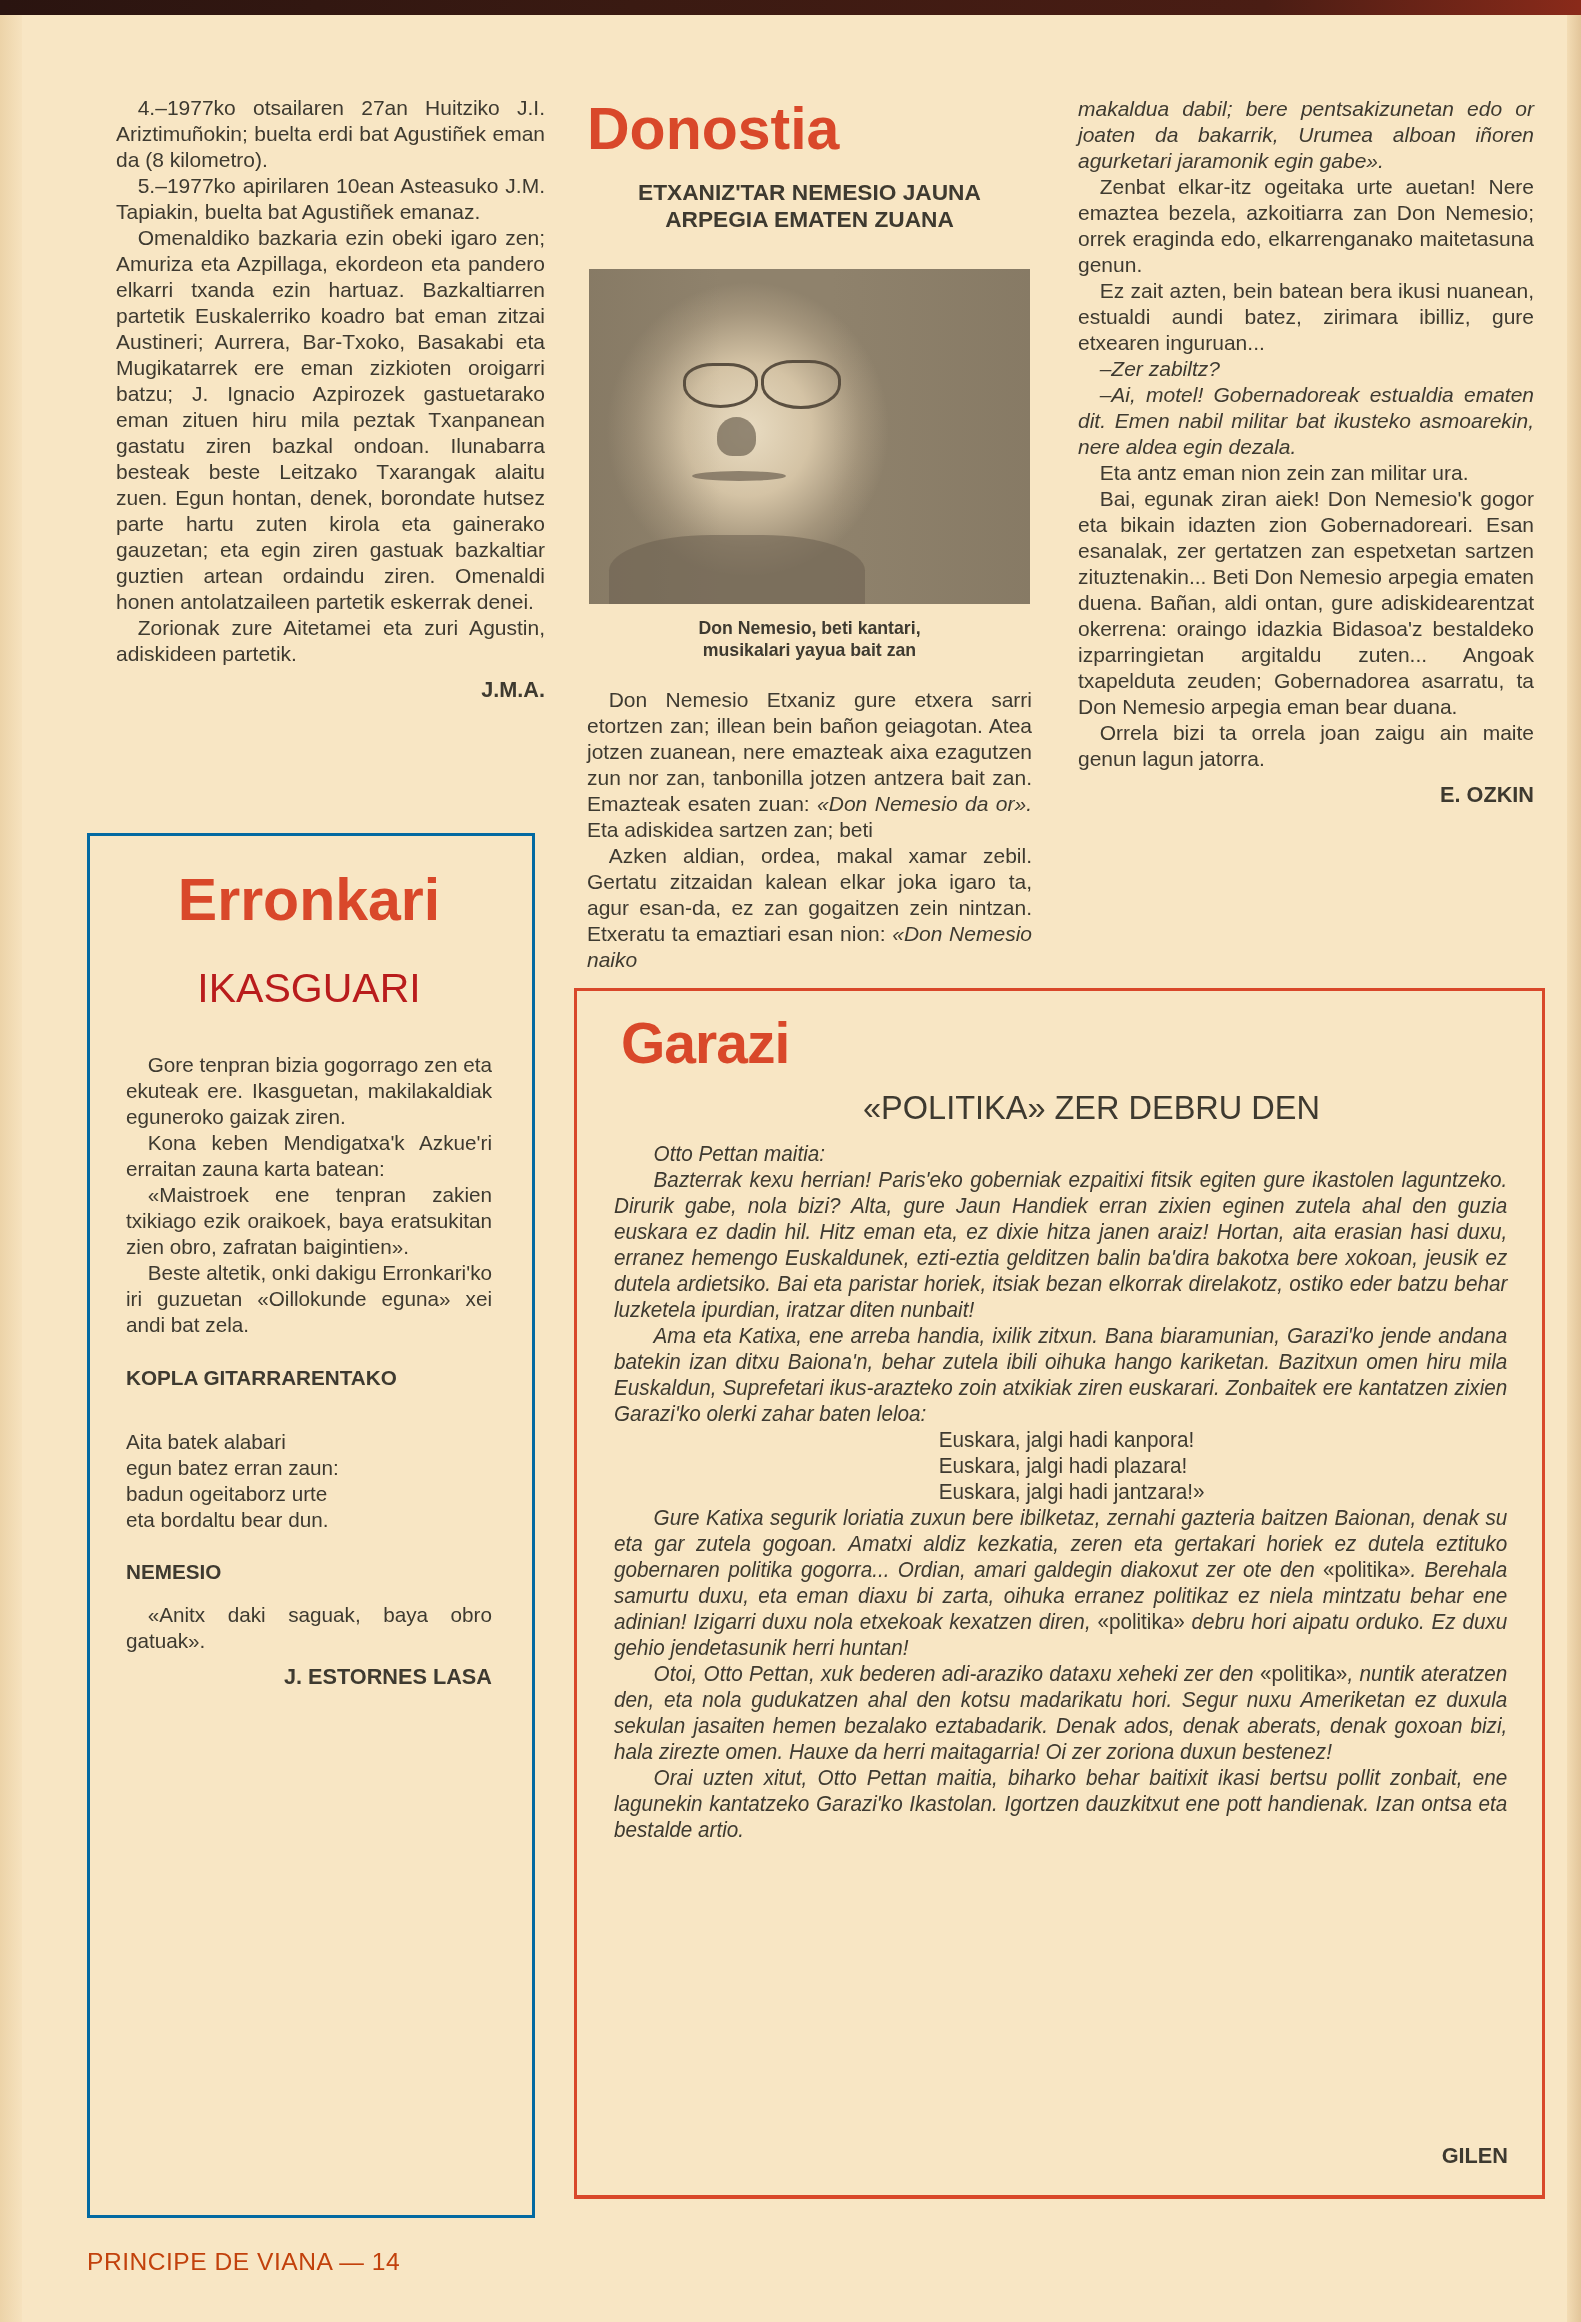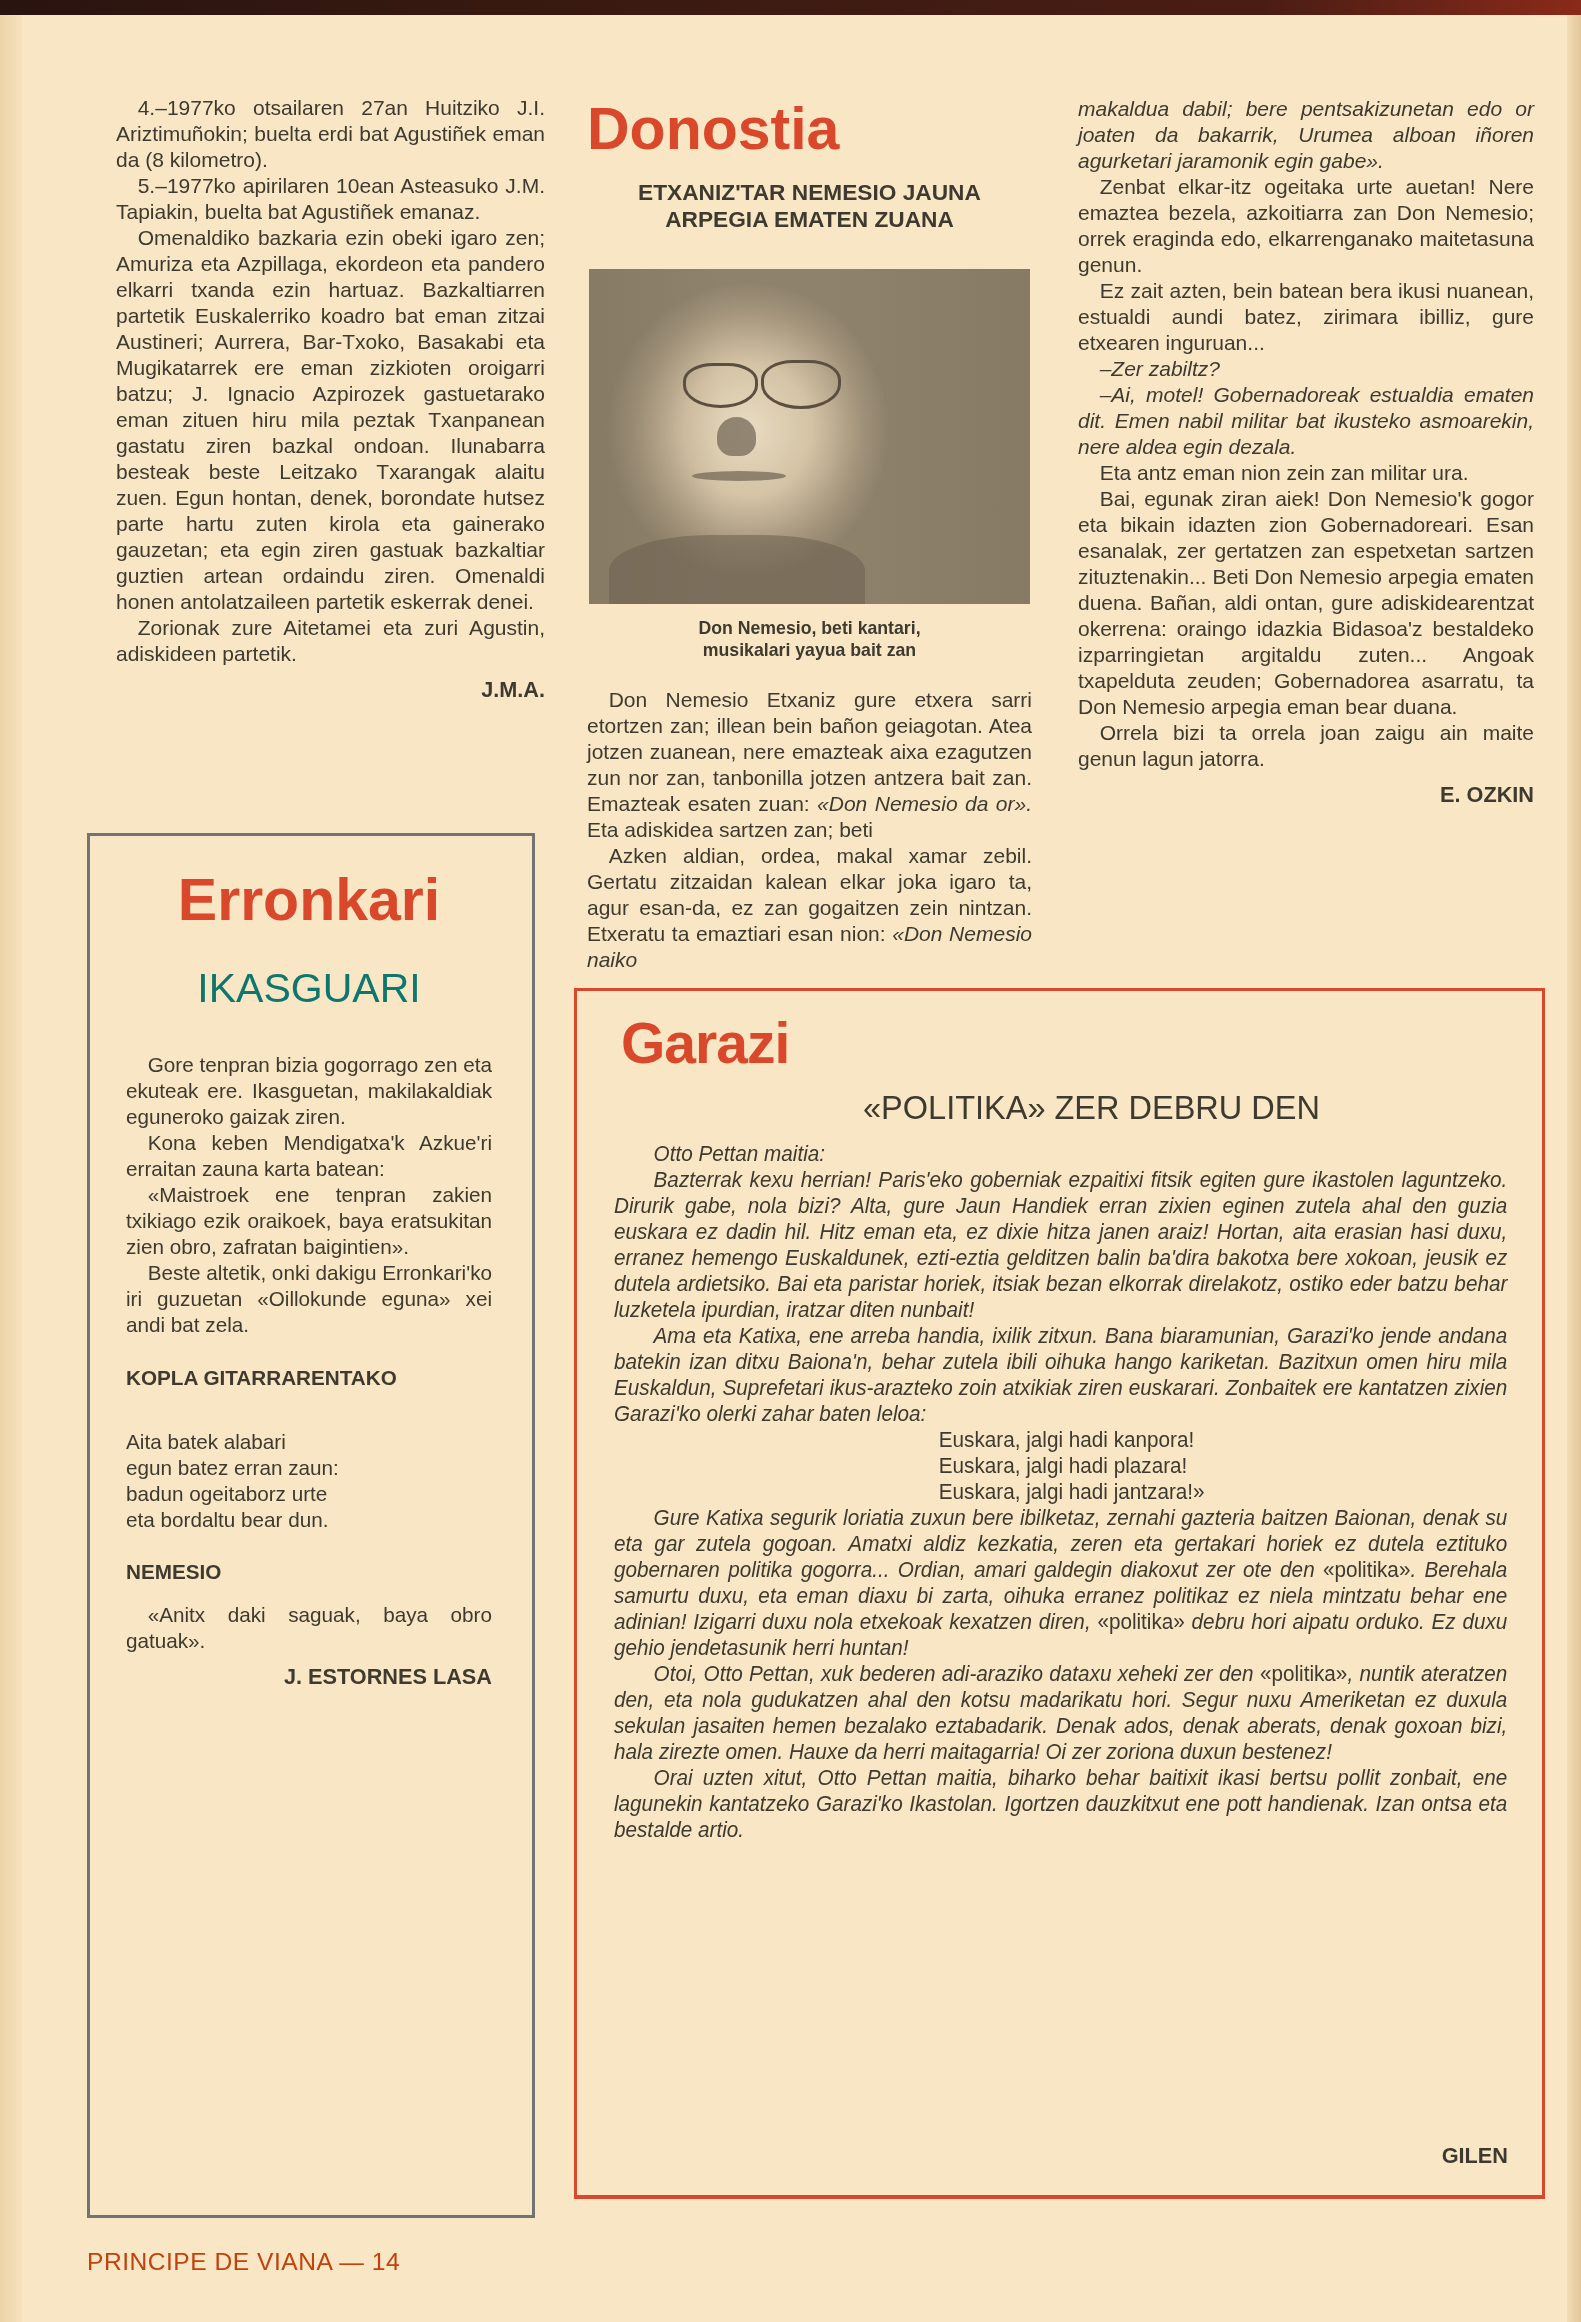--- a/index.html
+++ b/index.html
@@ -31,31 +31,31 @@
   .body-text p.noindent { text-indent: 0; }
   .it { font-style: italic; }
 
   
   #col1 { left: 116px; top: 95px; width: 429px; }
   .sig { text-align: right; font-weight: bold; font-size: 21.7px; margin-top: 9.9px; }
 
   
   #erronkari {
     position: absolute; left: 87px; top: 833px; width: 442px; height: 1379px;
-    border: 3px solid #737373;
+    border: 3px solid #0369a1;
   }
   #erronkari .inner { position: absolute; left: 36px; top: 0; width: 366px; }
   .red-title {
     color: #d9482a; font-weight: bold; font-family: "Liberation Sans", sans-serif;
     letter-spacing: 0px;
   }
   #erronkari .red-title { font-size: 59px; text-align: center; margin-top: 29.6px; line-height: 69px; }
   #erronkari .subtitle {
     font-size: 41px; line-height: 49px; text-align: center; margin-top: 29.6px;
-    color: #0f766e; font-weight: normal;
+    color: #b91c1c; font-weight: normal;
   }
   #erronkari .body-text { margin-top: 39px; font-size: 20.7px; line-height: 26px; }
   .section-head { font-weight: bold; font-size: 20.7px; margin-top: 27.6px; margin-bottom: 17.7px; }
   .verse p { text-indent: 0; font-size: 20.7px; line-height: 26px; }
 
   
   #col2 { left: 587px; top: 95px; width: 445px; }
   #col2 .red-title { font-size: 59px; line-height: 69px; margin-left: 0; }
   .kicker { font-weight: bold; text-align: center; font-size: 22.7px; line-height: 26.6px; margin-top: 15px; }
   .photo {

